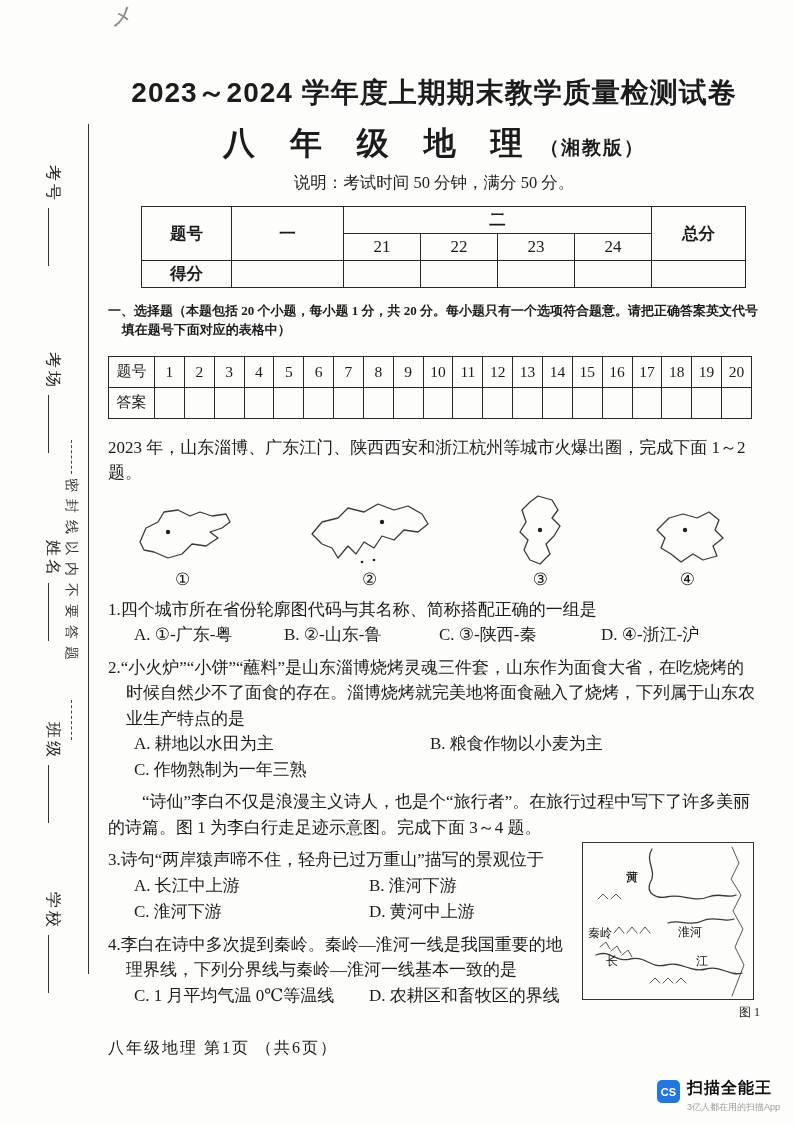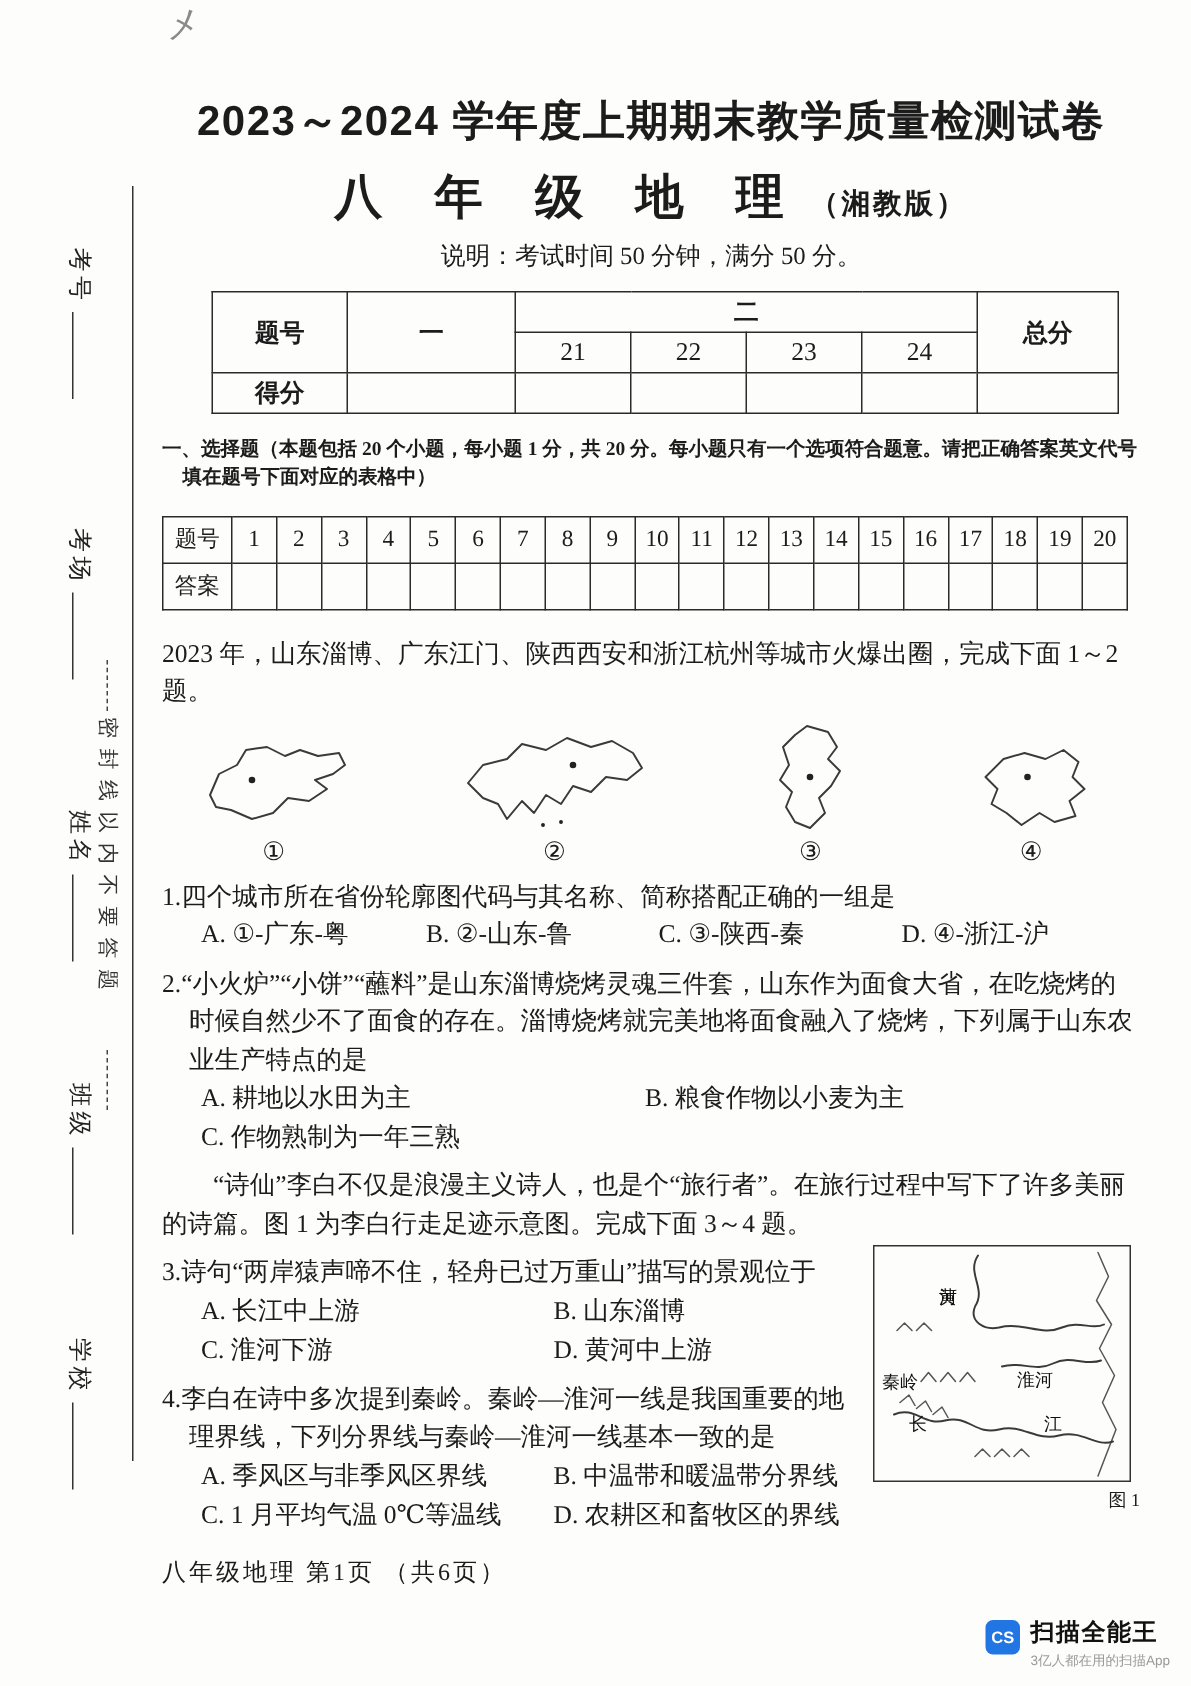--- a/index.html
+++ b/index.html
@@ -16,21 +16,21 @@
     font-size:16px; letter-spacing:3px; white-space:nowrap; color:#222;
   }
   .sb-line { display:inline-block; width:58px; height:1em; border-bottom:1.3px solid #333; margin-left:5px; }
   .seal {
     position:absolute; transform:rotate(90deg); transform-origin:0 0;
     font-size:14px; letter-spacing:7px; white-space:nowrap; color:#333;
   }
   .seal-dash { position:absolute; left:71px; width:0; border-left:1.6px dashed #444; }
   .pen-mark { position:absolute; left:110px; top:0px; font-size:24px; color:#8a8a8a; transform:rotate(-8deg); font-family:"Liberation Sans",sans-serif; }
   
-  .main { position:absolute; left:108px; top:0; width:652px; }
+  .main { position:absolute; left:108px; top:12px; width:652px; }
   .title { margin-top:62px; text-align:center; font-family:"Liberation Sans","DejaVu Sans",sans-serif; font-weight:700; font-size:28px; letter-spacing:1px; }
   .subject { margin-top:10px; text-align:center; font-family:"Liberation Sans","DejaVu Sans",sans-serif; font-weight:700; }
   .subject .big { font-size:32px; letter-spacing:13px; }
   .subject .small { font-size:19px; letter-spacing:2px; }
   .note { margin-top:6px; text-align:center; font-size:16.5px; }
   
   .score-table { border-collapse:collapse; table-layout:fixed; margin:12px 0 0 33px; }
   .score-table td { border:1.6px solid #2a2a2a; text-align:center; font-size:17px; height:27px; vertical-align:middle; }
   .score-table .hd { font-weight:700; font-family:"Liberation Sans",sans-serif; font-size:16.5px; }
   .c-label{width:90px;} .c-one{width:112px;} .c-sub{width:77px;} .c-total{width:94px;}
@@ -257,32 +257,28 @@
             <text x="94" y="93" font-size="12">淮河</text>
             <text x="22" y="122" font-size="12" letter-spacing="78">长江</text>
           </svg>
         </div>
         <div class="cap">图 1</div>
       </div>
 
       <div class="q"><span>3.</span><span>诗句“两岸猿声啼不住，轻舟已过万重山”描写的景观位于</span></div>
       <div class="opts opts-n">
         <span class="opt">A. 长江中上游</span>
-        <span class="opt">B. 山东淄博</span>
+        <span class="opt">B. 淮河下游</span>
       </div>
       <div class="opts opts-n">
         <span class="opt">C. 淮河下游</span>
         <span class="opt">D. 黄河中上游</span>
       </div>
 
       <div class="q"><span>4.</span><span>李白在诗中多次提到秦岭。秦岭—淮河一线是我国重要的地理界线，下列分界线与秦岭—淮河一线基本一致的是</span></div>
-      <div class="opts opts-n">
-        <span class="opt">A. 季风区与非季风区界线</span>
-        <span class="opt">B. 中温带和暖温带分界线</span>
-      </div>
       <div class="opts opts-n">
         <span class="opt">C. 1 月平均气温 0℃等温线</span>
         <span class="opt">D. 农耕区和畜牧区的界线</span>
       </div>
     </div>
 
   </div>
 
   <div class="footer">八年级地理 第1页 （共6页）</div>
 

